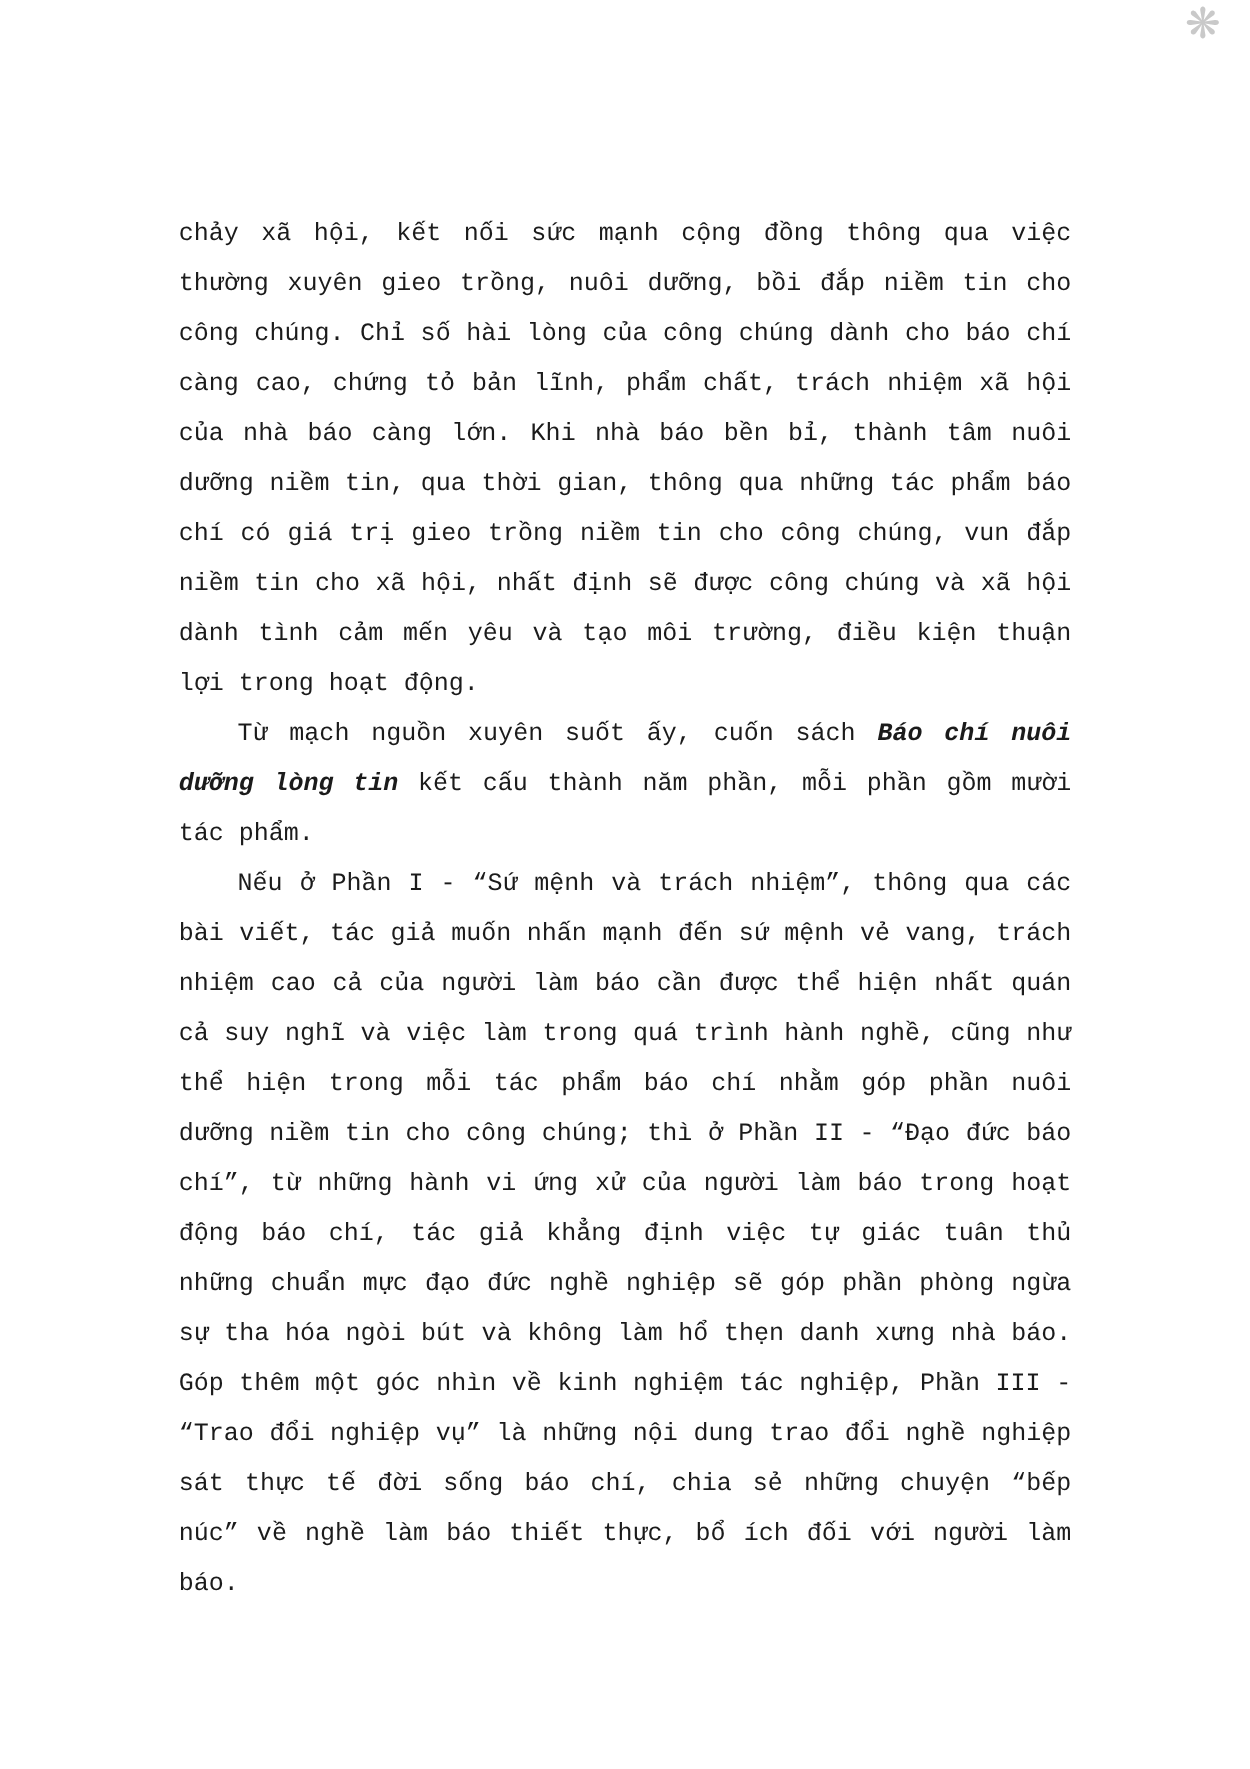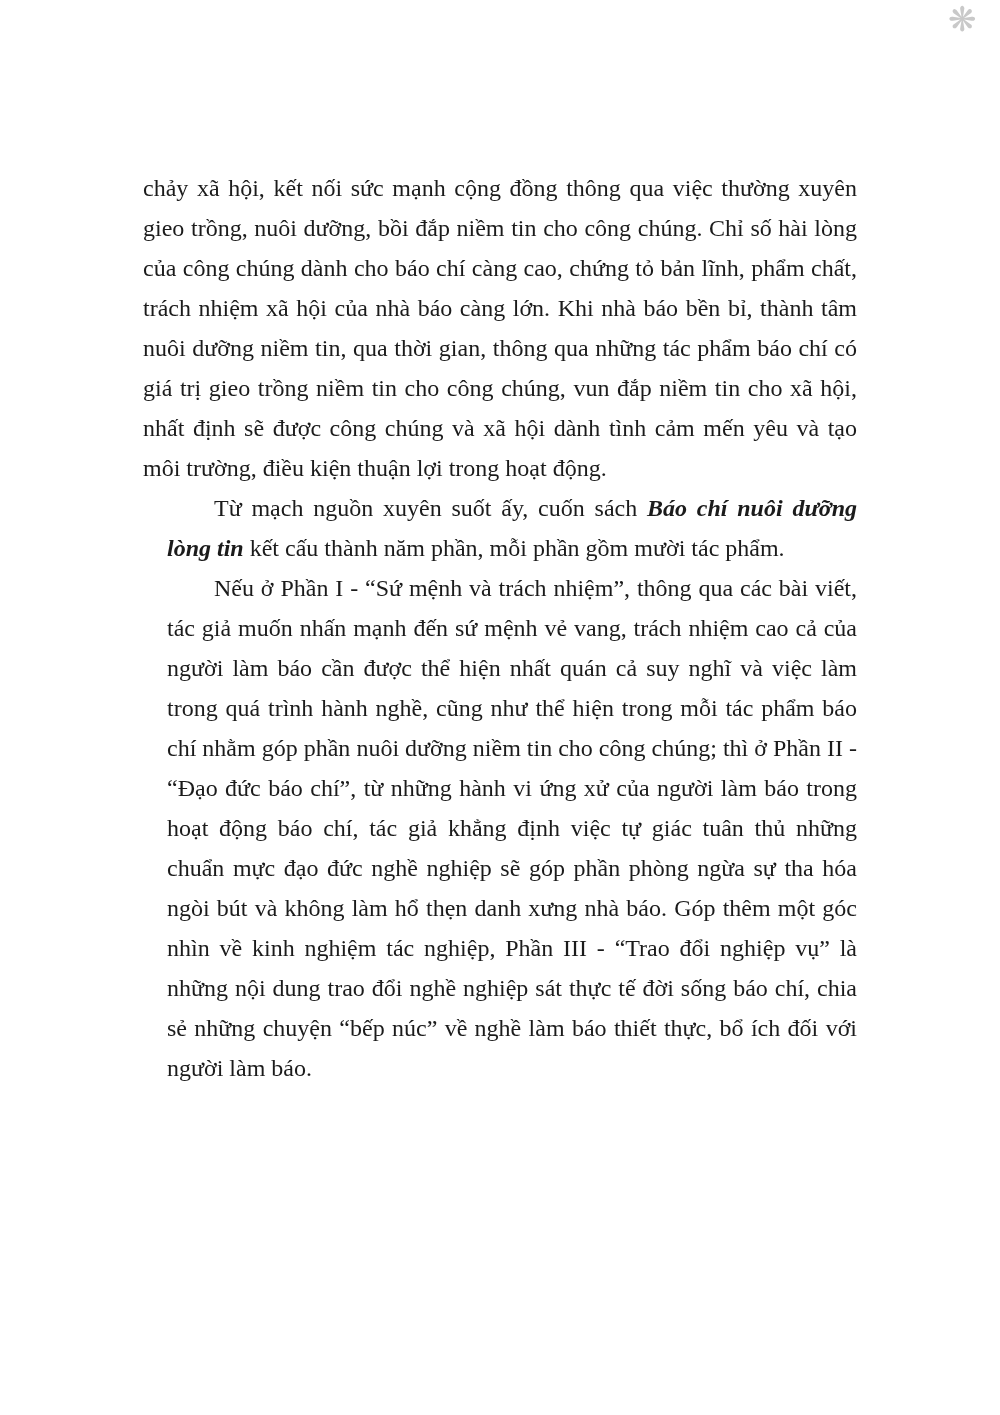--- a/index.html
+++ b/index.html
@@ -74,33 +74,32 @@
     font-family: "Liberation Serif", serif;
     font-weight: 700;
     font-size: 27px;
     color: #111111;
   }
   .body-text {
     position: absolute;
     top: 168px;
     left: 143px;
     width: 714px;
-    font-family: Liberation Serif, serif;
-    font-size: 24px;
+    font-family: Liberation Mono, monospace;
+    font-size: 20px;
     line-height: 40px;
     color: #1b1b1b;
     text-align: justify;
   }
   .body-text p {
     margin: 0;
     padding: 0;
   }
   .body-text p.indent {
     text-indent: 47px;
-    margin-left: 24px;
   }
   .seg-bold-italic {
     font-weight: 700;
     font-style: italic;
   }
 </style>
 </head>
 <body>
 
 <div class="page">

